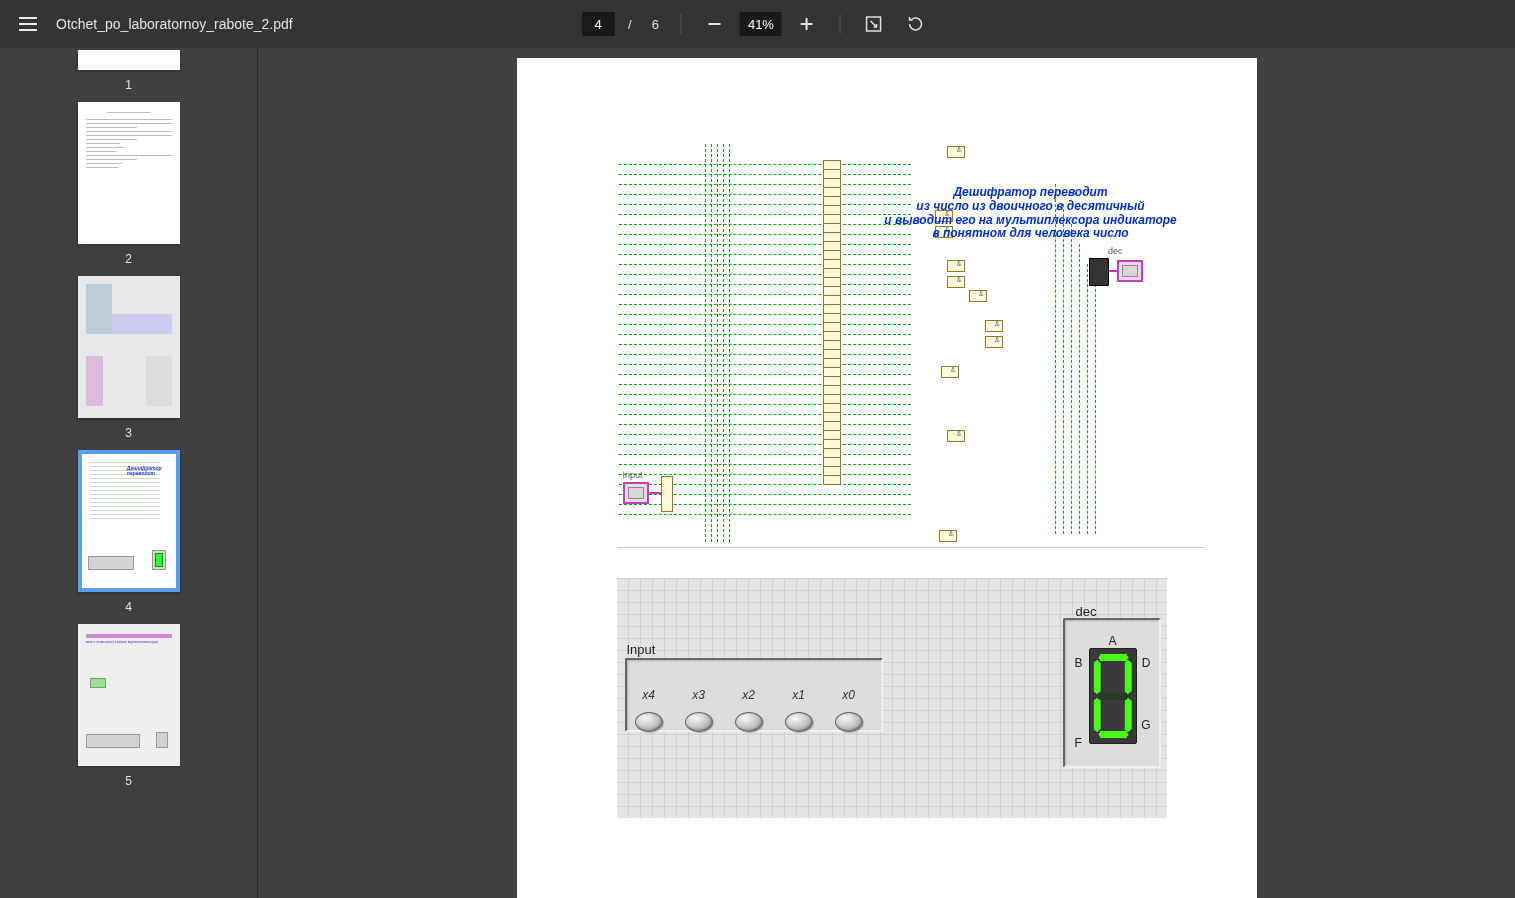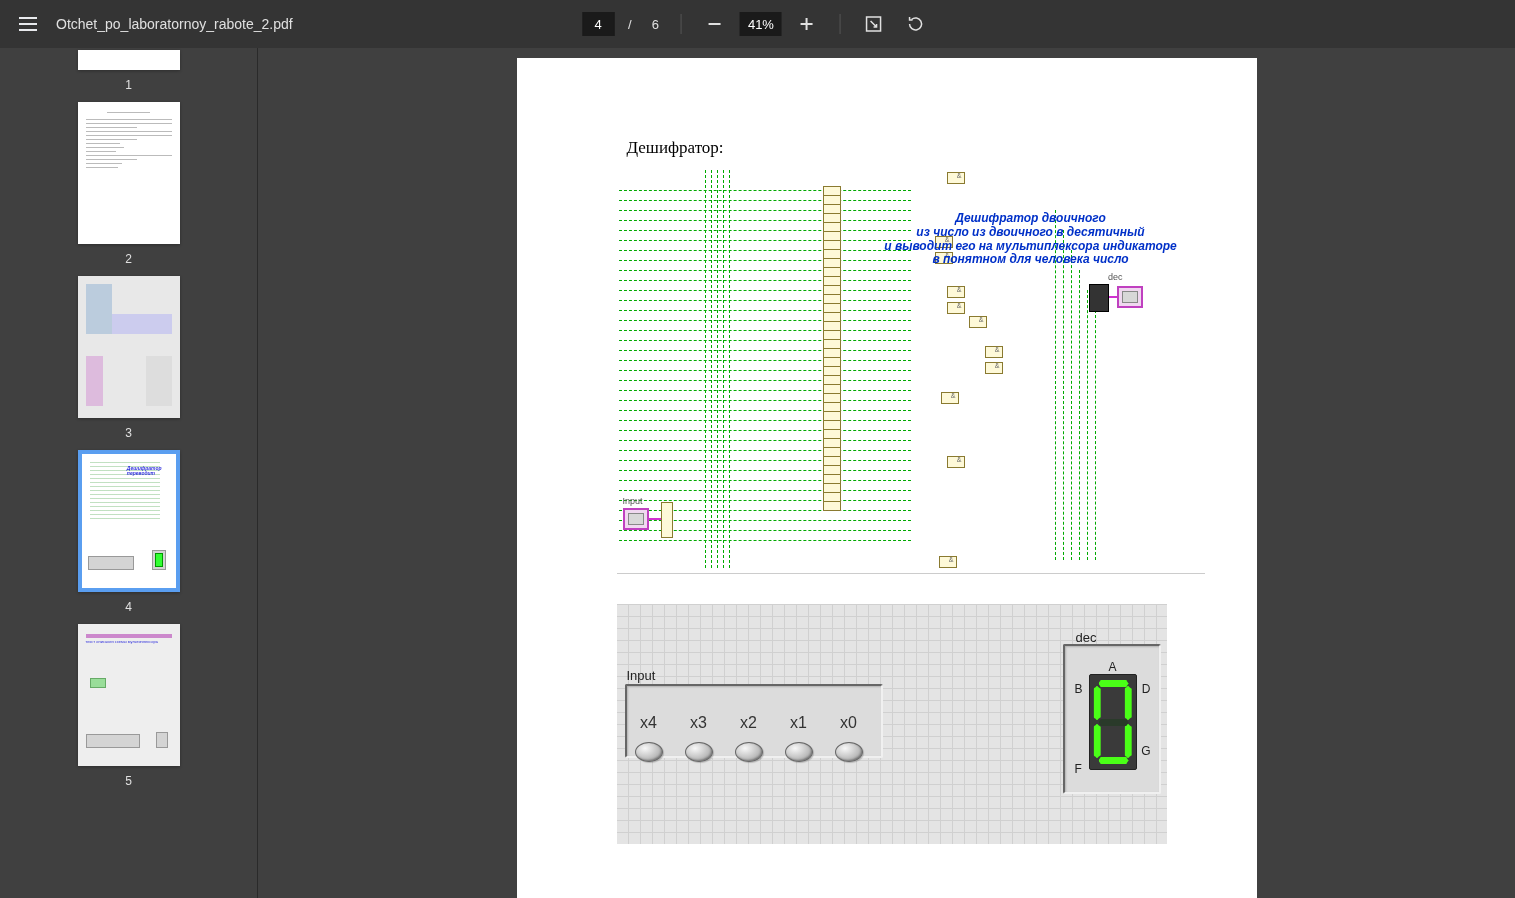--- a/index.html
+++ b/index.html
@@ -243,21 +243,21 @@
     font-size: 13px;
     color: #222;
     font-family: Arial, sans-serif;
   }
   .input-switches {
     position: absolute;
     left: 8px; top: 28px;
     display: flex; gap: 22px;
   }
   .switch-col { display: flex; flex-direction: column; align-items: center; gap: 10px; }
-  .switch-label { font-size: 16px; color: #333; }
+  .switch-label { font-size: 12px; color: #333; font-style: italic; }
   .led-btn {
     width: 28px; height: 20px;
     border-radius: 50%;
     background: radial-gradient(ellipse at 35% 30%, #f8f8f8, #bcbcbc 60%, #888);
     border: 1px solid #666;
     box-shadow: inset -1px -1px 2px rgba(0,0,0,0.3), 1px 1px 1px rgba(0,0,0,0.2);
   }
   
   .sim-dec-box {
     position: absolute;
@@ -403,21 +403,20 @@
         <div style="position:absolute;top:54px;left:12px;width:16px;height:10px;background:#9d9;border:1px solid #6a6"></div>
         <div style="position:absolute;bottom:18px;left:8px;width:54px;height:14px;background:#d4d4d4;border:1px solid #999"></div>
         <div style="position:absolute;bottom:18px;right:12px;width:12px;height:16px;background:#d4d4d4;border:1px solid #999"></div>
       </div>
       <div class="thumb-num">5</div>
     </div>
   </div>
 
   <div class="doc-area">
     <div class="page">
-      <div class="section-title">Дешифратор:</div>
 
       <div class="circuit">
         <div class="wire-grid">
 
           <div class="vwire" style="left:0"></div>
           <div class="vwire" style="left:6px"></div>
           <div class="vwire" style="left:12px"></div>
           <div class="vwire" style="left:18px"></div>
           <div class="vwire" style="left:24px"></div>
 
@@ -547,21 +546,21 @@
         <div class="bus-block" style="left:44px;top:338px;width:12px;height:36px"></div>
 
         <div class="io-label" style="right:82px;top:108px">dec</div>
         <div class="out-block" style="right:96px;top:120px"></div>
         <div class="io-block" style="right:62px;top:122px"></div>
 
         <div style="position:absolute;right:88px;top:132px;width:8px;height:2px;background:#d030d0"></div>
         <div style="position:absolute;left:32px;top:354px;width:12px;height:2px;background:#d030d0"></div>
 
         <div class="circuit-desc">
-          <div>Дешифратор двоичного</div>
+          <div>Дешифратор переводит</div>
           <div>из число из двоичного в десятичный</div>
           <div>и выводит его на мультиплексора индикаторе</div>
           <div>в понятном для человека число</div>
         </div>
       </div>
 
       <div class="sim-panel">
         <div class="sim-label" style="left:10px;top:64px">Input</div>
         <div class="sim-input-box">
           <div class="input-switches">

